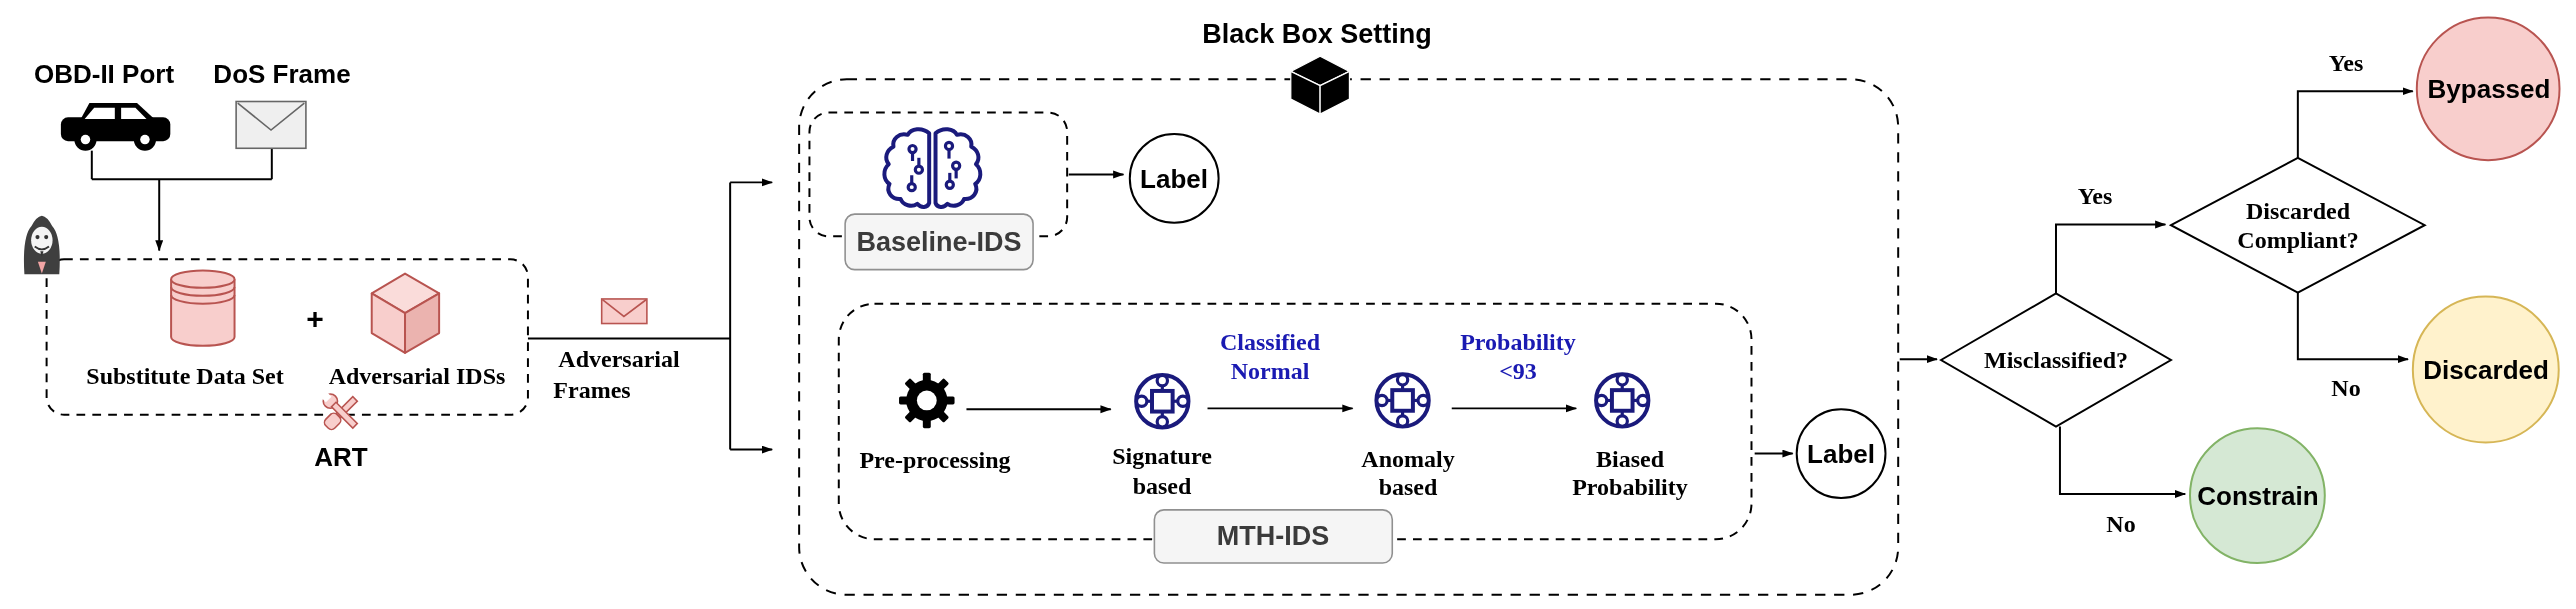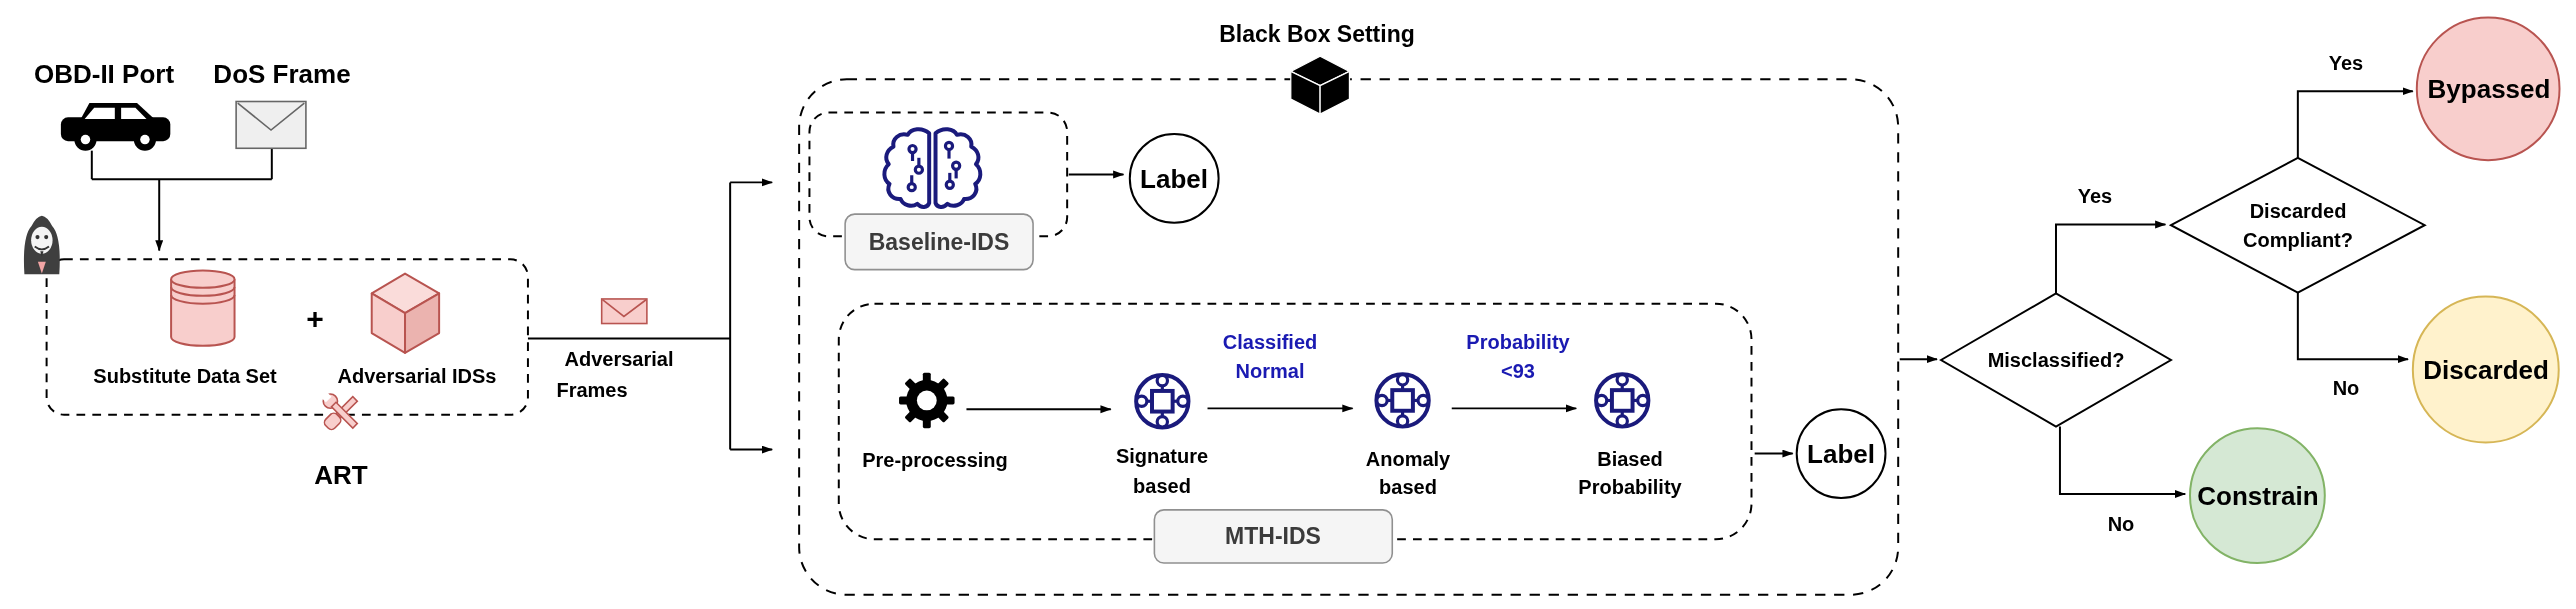--- a/index.html
+++ b/index.html
@@ -1,21 +1,21 @@
 <!DOCTYPE html>
 <html style="--pink-fill: #F8CECC; --pink-light: #FADCDA; --pink-dark: #EBB3AF; --pink-stroke: #B85450; --yellow-fill: #FFF2CC; --yellow-stroke: #D6B656; --green-fill: #D5E8D4; --green-stroke: #82B366; --navy: #1A1A7C; --blue-text: #1A1AB2; --graybox-fill: #F5F5F5; --graybox-stroke: #909090; --graybox-text: #3B3B3B; --line: #000000;font-size:12.7px"><head>
 <meta charset="utf-8">
 <style>
   html,body{margin:0;padding:0;background:#fff;}
   #canvas{position:relative;width:2576px;height:609px;background:#fff;overflow:hidden;
           font-family:"Liberation Sans",sans-serif;}
   #shapes{position:absolute;left:0;top:0;}
   .lbl{position:absolute;transform:translate(-50%,-50%);white-space:nowrap;
        font-weight:bold;color:#000;line-height:1;}
-  .f31{font-size:20px;} .f34{font-size:26px;} .f36{font-size:23px;text-align:right;} .f38{font-size:30px;}
+  .f31{font-size:24px;font-family:Liberation Serif, serif;} .f34{font-size:26px;} .f36{font-size:27px;text-align:right;} .f38{font-size:30px;}
   .blue{color:var(--blue-text);}
   .graytxt{color:var(--graybox-text);}
 </style>
 </head>
 <body>
 
 <div id="canvas">
 
 <svg id="shapes" width="2576" height="609" viewBox="0 0 3247 768">
   <defs>
@@ -206,21 +206,21 @@
     <rect x="2032" y="492" width="26" height="26" fill="#fff"></rect>
   </g>
 </svg>
 
 <div class="lbl f34" style="left:104px;top:74px">OBD-II Port</div>
 <div class="lbl f34" style="left:282px;top:74px">DoS Frame</div>
 
 <div class="lbl f31" style="left:185px;top:376px">Substitute Data Set</div>
 <div class="lbl f38" style="left:315px;top:319px">+</div>
 <div class="lbl f31" style="left:417px;top:376px">Adversarial IDSs</div>
-<div class="lbl f34" style="left:341px;top:475px">ART</div>
+<div class="lbl f34" style="left:341px;top:457px">ART</div>
 
 <div class="lbl f31" style="left:619px;top:359px">Adversarial</div>
 <div class="lbl f31" style="left:592px;top:390px">Frames</div>
 
 <div class="lbl f36" style="left:1317px;top:34px">Black Box Setting</div>
 
 <div class="lbl f36 graytxt" style="left:939px;top:242px">Baseline-IDS</div>
 <div class="lbl f34" style="left:1174px;top:179px">Label</div>
 
 <div class="lbl f31" style="left:935px;top:460px">Pre-processing</div>

